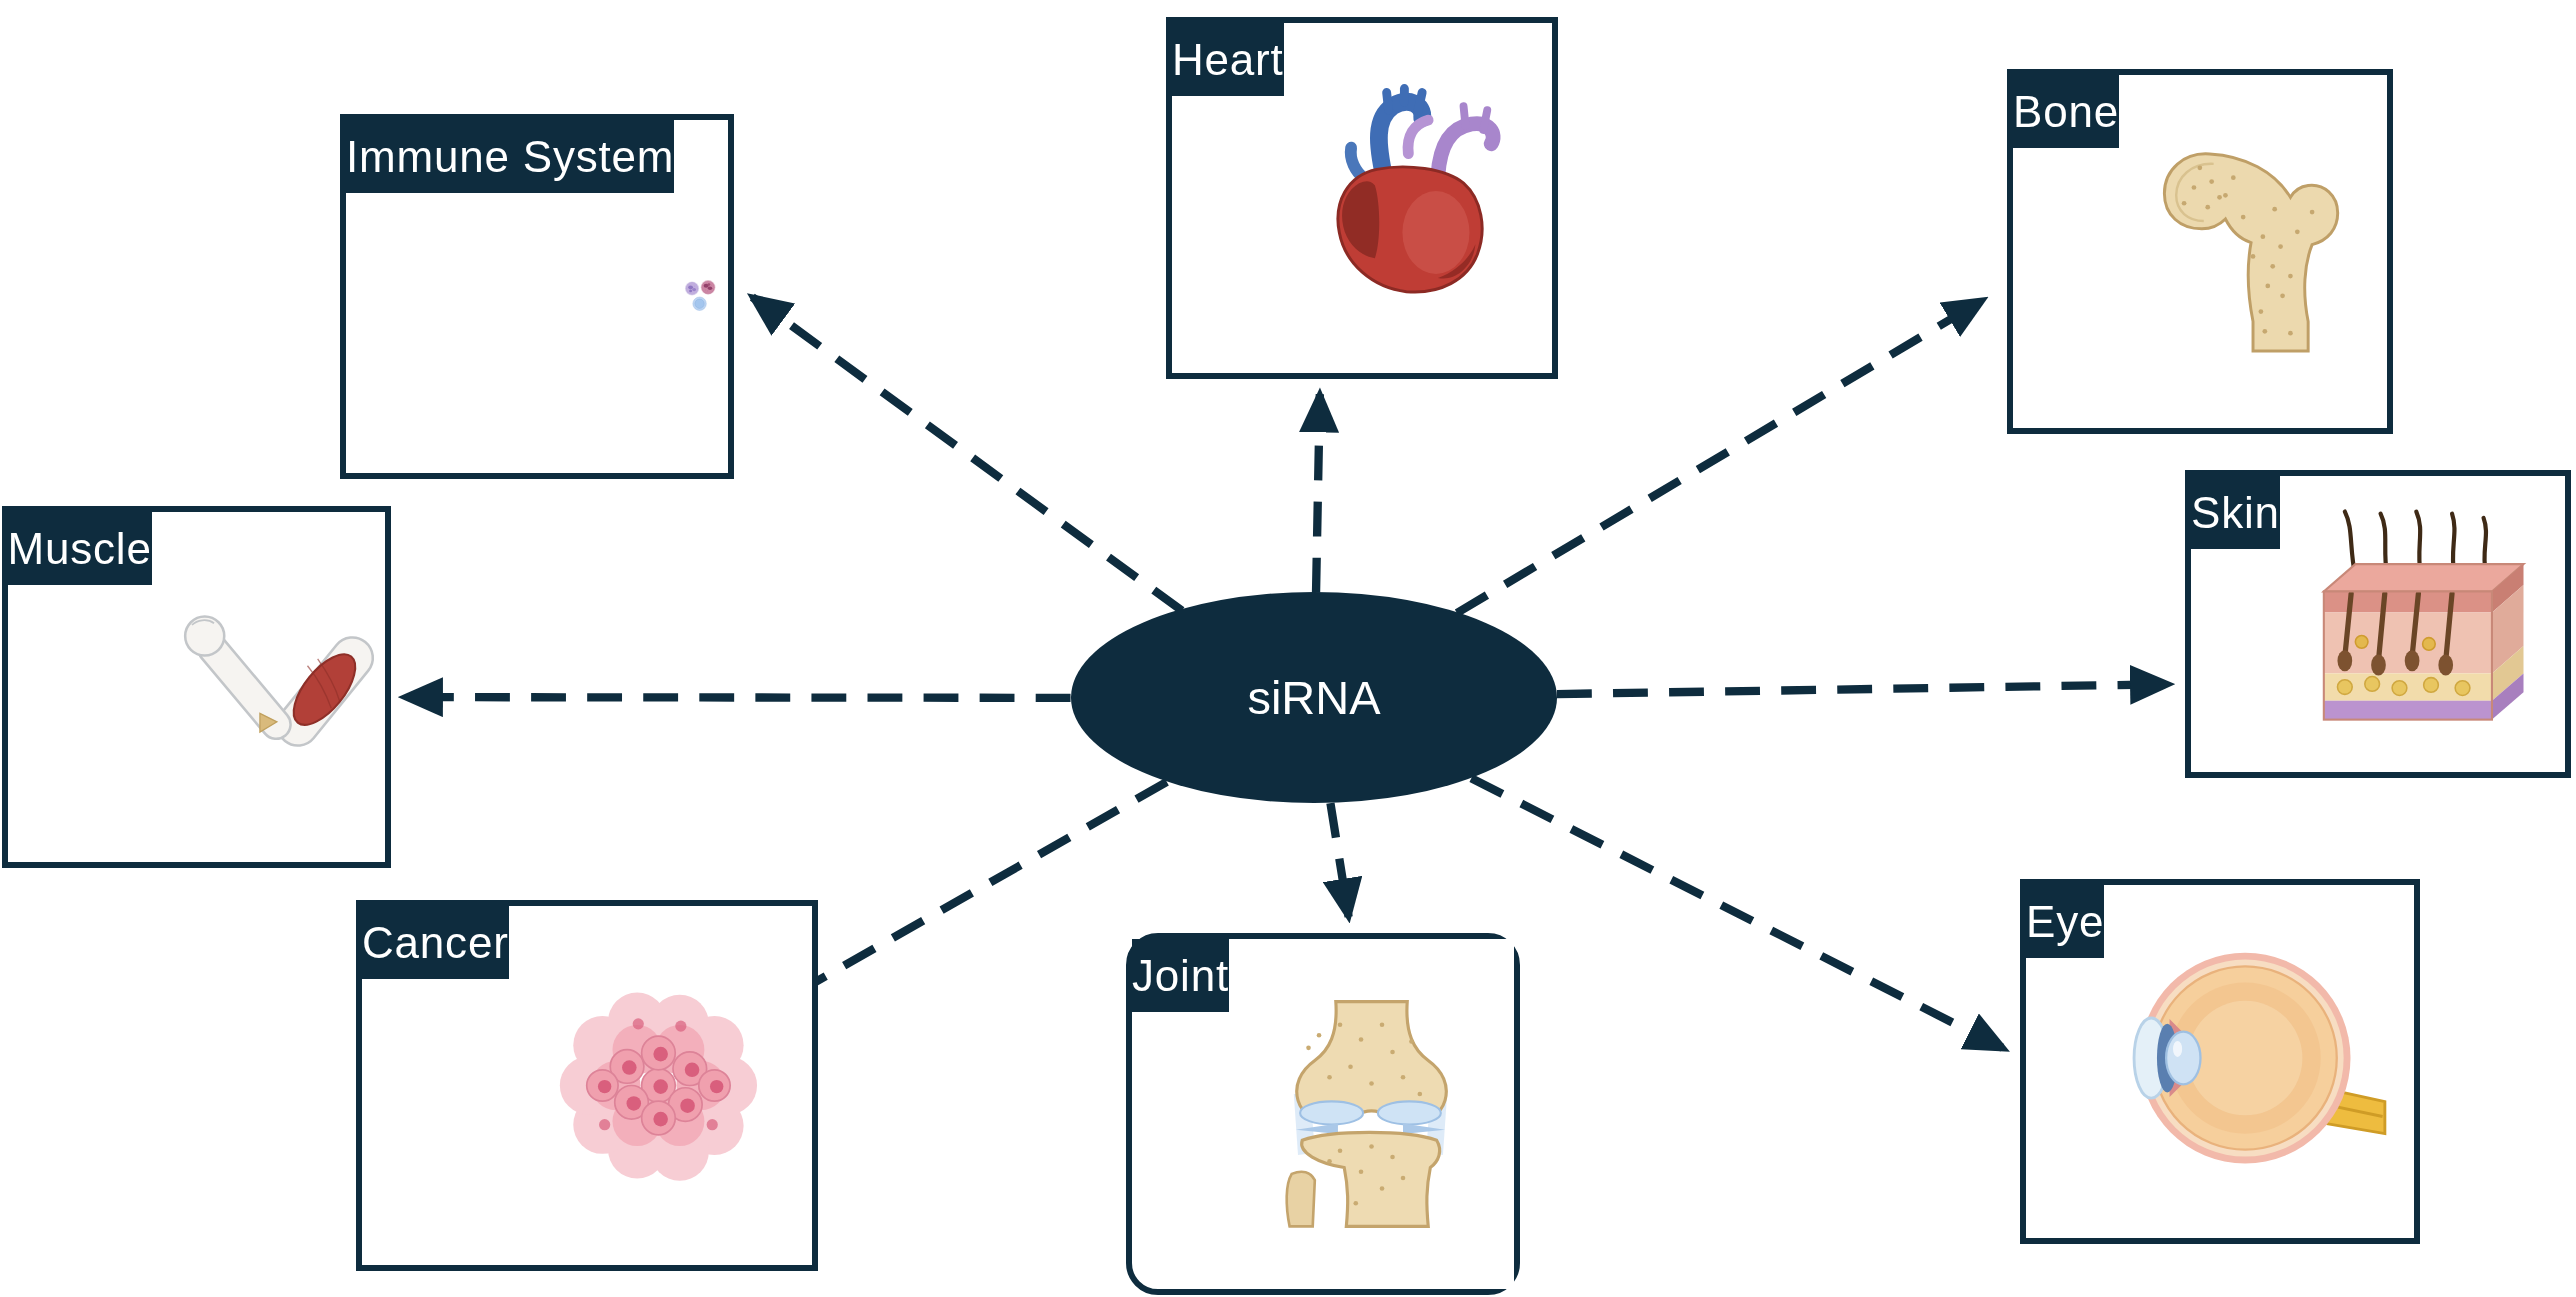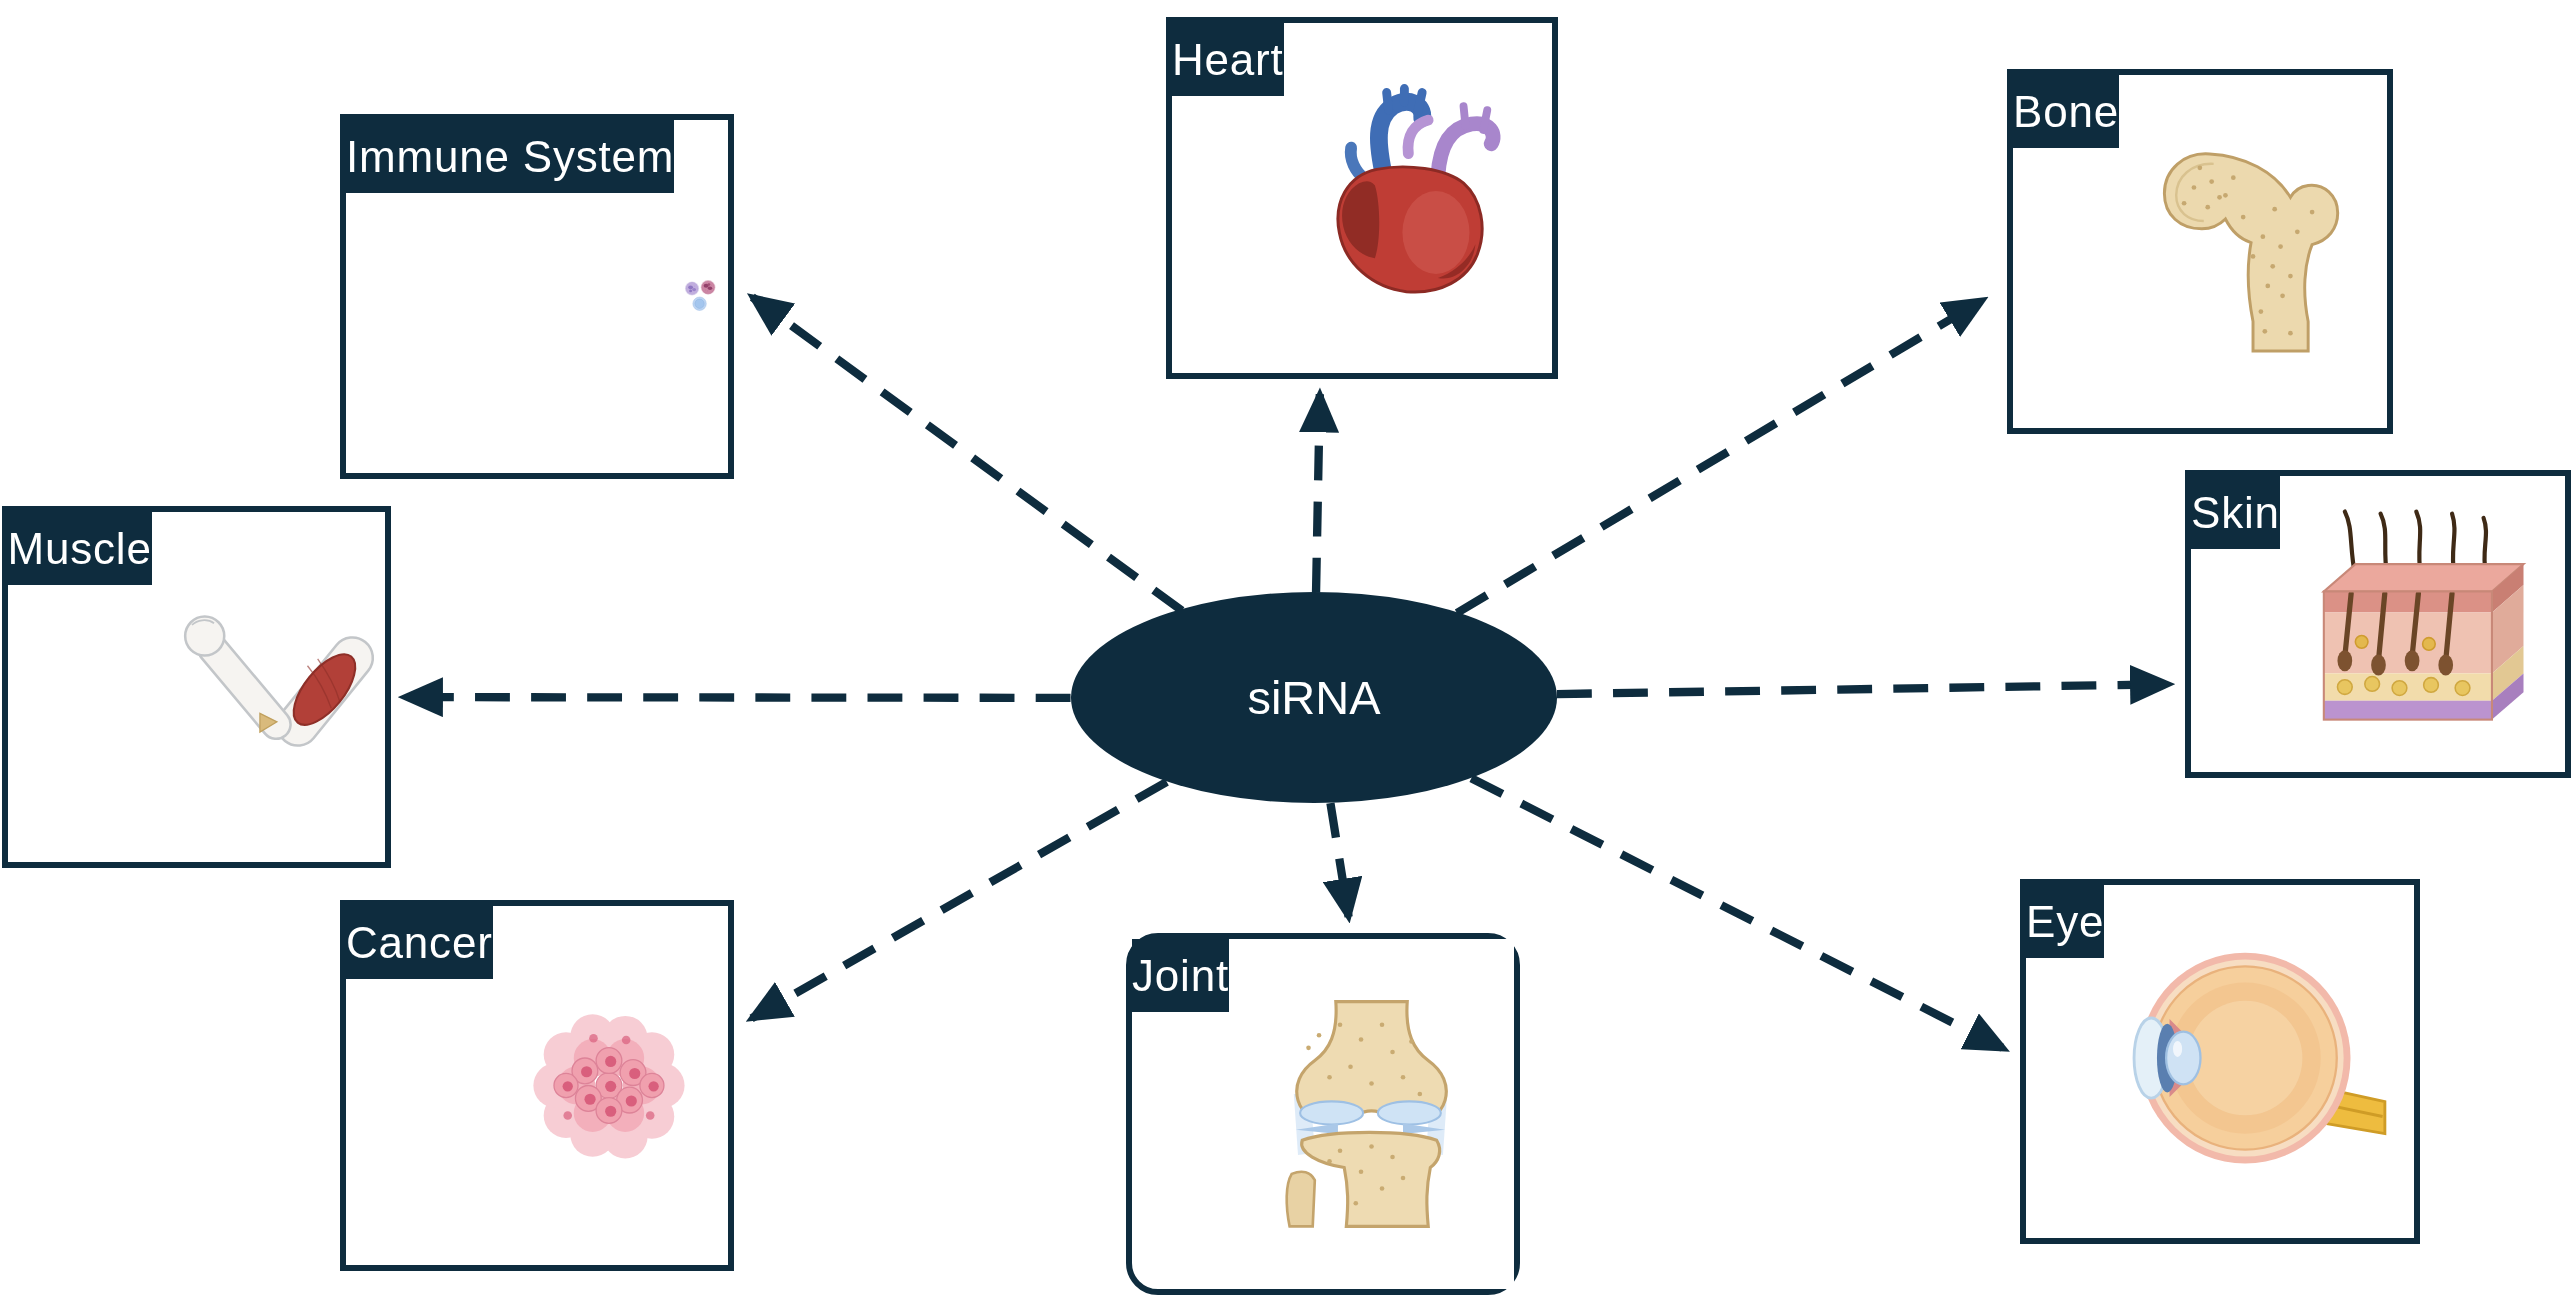--- a/index.html
+++ b/index.html
@@ -40,21 +40,21 @@
     overflow: hidden;
   }
   .node-body svg { width: 100%; height: 100%; }
 
   
   #box-immune { left: 340px;  top: 69px;   width: 394px; height: 365px; margin-top: 45px; }
   #box-heart  { left: 1166px; top: 16.7px;   width: 392px; height: 362px; }
   #box-bone   { left: 2007px; top: 69px;   width: 386px; height: 365px; }
   #box-muscle { left: 1.5px;    top: 506px;  width: 389px; height: 362px; }
   #box-skin   { left: 2185px; top: 470px;  width: 386px; height: 308px; }
-  #box-cancer { left: 340px;  top: 900px; width: 394px; height: 371px; }
+  #box-cancer { left: 356px;  top: 900px; width: 462px; height: 371px; }
   #box-joint  { left: 1126px; top: 933px; width: 394px; height: 362px; border-radius: 32px; }
   #box-eye    { left: 2020px; top: 879px; width: 400px; height: 365px; }
 
   #arrow-layer {
     position: absolute;
     left: 0; top: 0;
     width: 2576px; height: 1298px;
     pointer-events: none;
   }
   #sirna-ellipse {

